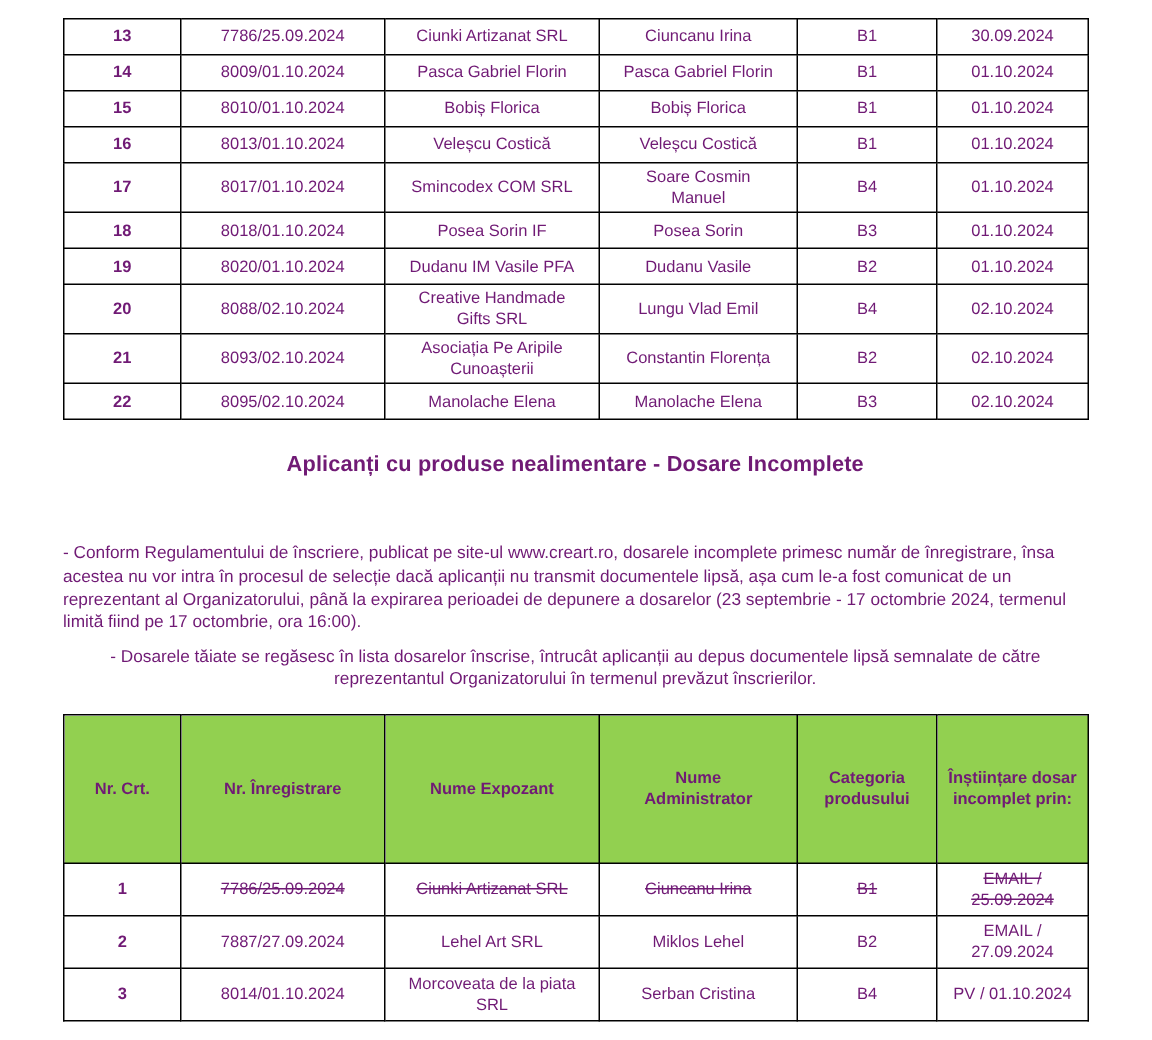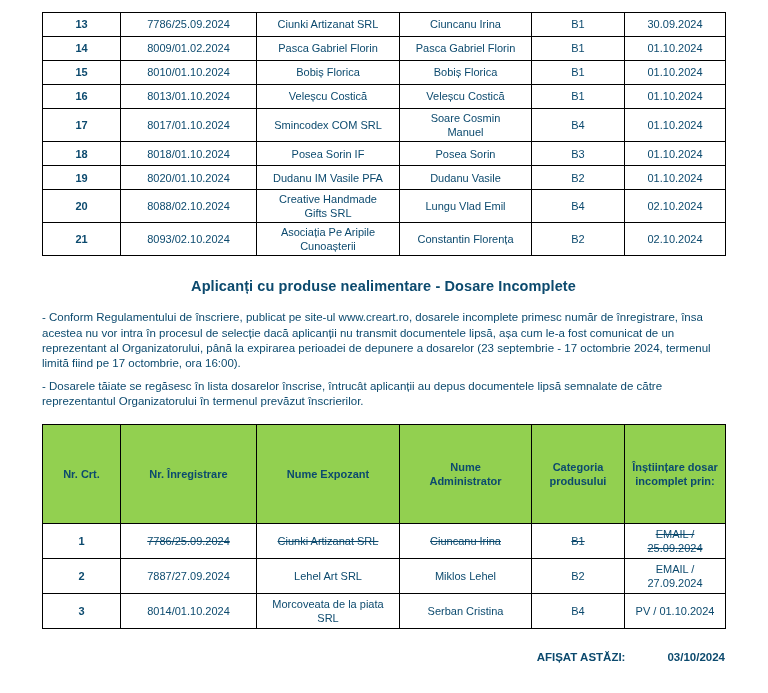--- a/index.html
+++ b/index.html
@@ -2,21 +2,21 @@
 <html style="--green: #92D050;"><head>
 <meta charset="utf-8">
 <style>
   html, body { margin: 0; padding: 0; background: #ffffff; }
   .page {
     position: relative;
     width: 768px;
     height: 693px;
     background: #ffffff;
     font-family: "Liberation Sans", sans-serif;
-    color: #0c4a6e;
+    color: #701a75;
     overflow: hidden;
   }
   .content {
     margin-left: 42px;
     width: 683px;
   }
   table.tbl {
     border-collapse: collapse;
     table-layout: fixed;
     width: 683px;
@@ -44,22 +44,22 @@
     text-align: center;
     letter-spacing: 0.1px;
   }
   .section-title .u { }
 
   p.para {
     margin: 0;
     font-size: 11.5px;
     line-height: 1.33;
   }
-  p.para-1 { margin-top: 16px; }
-  p.para-2 { margin-top: 7px; }
+  p.para-1 { margin-top: 44px; }
+  p.para-2 { margin-top: 7px; text-align: center; }
 
   table.bottom { margin-top: 15px; }
   .bottom thead th {
     background: var(--green, #92D050);
     font-weight: bold;
     height: 62px;
     padding: 2px 10px;
   }
   .bottom thead th:nth-child(4) { padding: 2px 22px; }
   .bottom thead th:nth-child(5) { padding: 18px 12px; }
@@ -97,21 +97,21 @@
           <tr>
             <td class="num">13</td>
             <td>7786/25.09.2024</td>
             <td>Ciunki Artizanat SRL</td>
             <td>Ciuncanu Irina</td>
             <td>B1</td>
             <td>30.09.2024</td>
           </tr>
           <tr>
             <td class="num">14</td>
-            <td>8009/01.02.2024</td>
+            <td>8009/01.10.2024</td>
             <td>Pasca Gabriel Florin</td>
             <td>Pasca Gabriel Florin</td>
             <td>B1</td>
             <td>01.10.2024</td>
           </tr>
           <tr>
             <td class="num">15</td>
             <td>8010/01.10.2024</td>
             <td>Bobiș Florica</td>
             <td>Bobiș Florica</td>
@@ -157,20 +157,28 @@
             <td>Lungu Vlad Emil</td>
             <td>B4</td>
             <td>02.10.2024</td>
           </tr>
           <tr>
             <td class="num">21</td>
             <td>8093/02.10.2024</td>
             <td>Asociația Pe Aripile Cunoașterii</td>
             <td>Constantin Florența</td>
             <td>B2</td>
+            <td>02.10.2024</td>
+          </tr>
+          <tr>
+            <td class="num">22</td>
+            <td>8095/02.10.2024</td>
+            <td>Manolache Elena</td>
+            <td>Manolache Elena</td>
+            <td>B3</td>
             <td>02.10.2024</td>
           </tr>
         </tbody>
     </table>
 
     <h2 class="section-title"><span>Aplicanți cu produse nealimentare - </span><span class="u">Dosare Incomplete</span></h2>
 
     <p class="para para-1">- Conform Regulamentului de înscriere, publicat pe site-ul www.creart.ro, dosarele incomplete primesc număr de înregistrare, însa acestea nu vor intra în procesul de selecție dacă aplicanții nu transmit documentele lipsă, așa cum le-a fost comunicat de un reprezentant al Organizatorului, până la expirarea perioadei de depunere a dosarelor (23 septembrie - 17 octombrie 2024, termenul limită fiind pe 17 octombrie, ora 16:00).</p>
     <p class="para para-2">- Dosarele tăiate se regăsesc în lista dosarelor înscrise, întrucât aplicanții au depus documentele lipsă semnalate de către reprezentantul Organizatorului în termenul prevăzut înscrierilor.</p>
 

